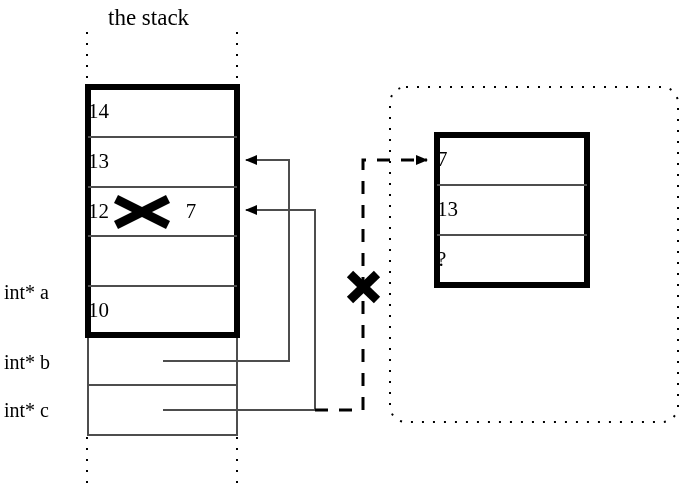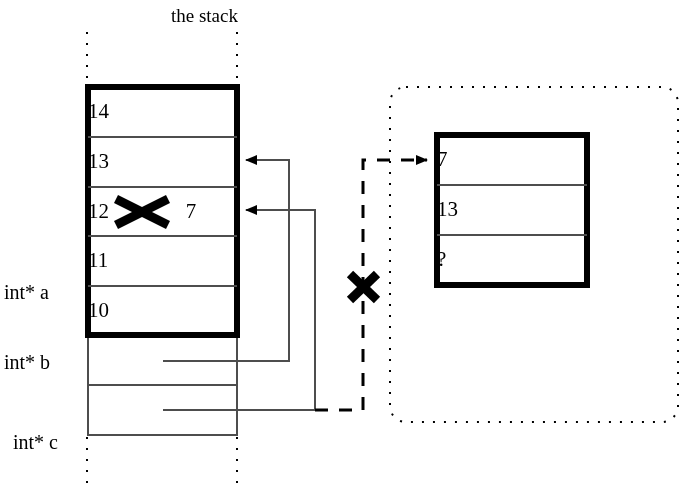--- a/index.html
+++ b/index.html
@@ -24,22 +24,22 @@
     height: 489px;
   }
   .txt {
     position: absolute;
     white-space: nowrap;
     line-height: 1;
     color: #000;
     text-align: center;
   }
   .title {
-    font-size: 19px;
-    text-align: right;
+    font-size: 23px;
+    text-align: left;
   }
   .cellval {
     font-size: 21px;
     text-align: left;
   }
   .varlabel {
     font-size: 20px;
   }
 </style>
 </head>
@@ -112,25 +112,24 @@
 
   </svg>
 
   <div class="txt cellval" style="left:88px; top:101px; width:149px;">14</div>
 
   <div class="txt cellval" style="left:88px; top:151px; width:149px;">13</div>
 
   <div class="txt cellval" style="left:88px; top:201px; width:110px; text-align:left;">12</div>
   <div class="txt cellval" style="left:176px; top:201px; width:30px; text-align:center;">7</div>
 
-  <div class="txt cellval" style="left:88px; top:250px; width:149px;">11</div>
 
   <div class="txt cellval" style="left:88px; top:300px; width:149px;">10</div>
 
   <div class="txt cellval" style="left:437px; top:149px; width:150px;">7</div>
   <div class="txt cellval" style="left:437px; top:199px; width:150px;">13</div>
   <div class="txt cellval" style="left:437px; top:249px; width:150px;">?</div>
 
   <div class="txt varlabel" style="left:4px; top:282px;">int* a</div>
   <div class="txt varlabel" style="left:4px; top:352px;">int* b</div>
-  <div class="txt varlabel" style="left:13px; top:400px;margin-top:32px;">int* c</div>
+  <div class="txt varlabel" style="left:4px; top:400px;">int* c</div>
 
 </div>
 
 </body></html>

